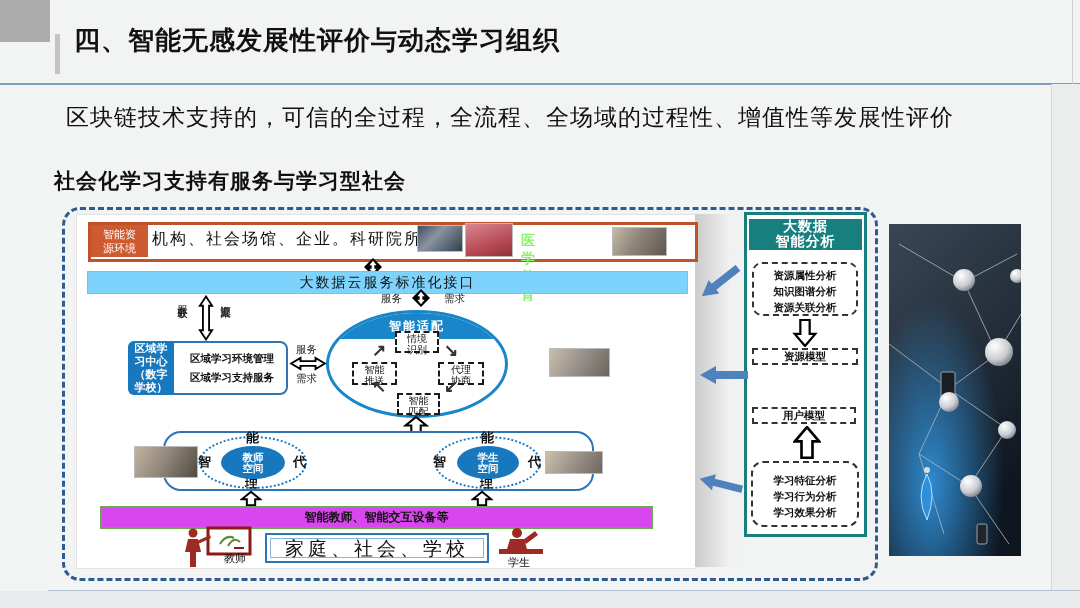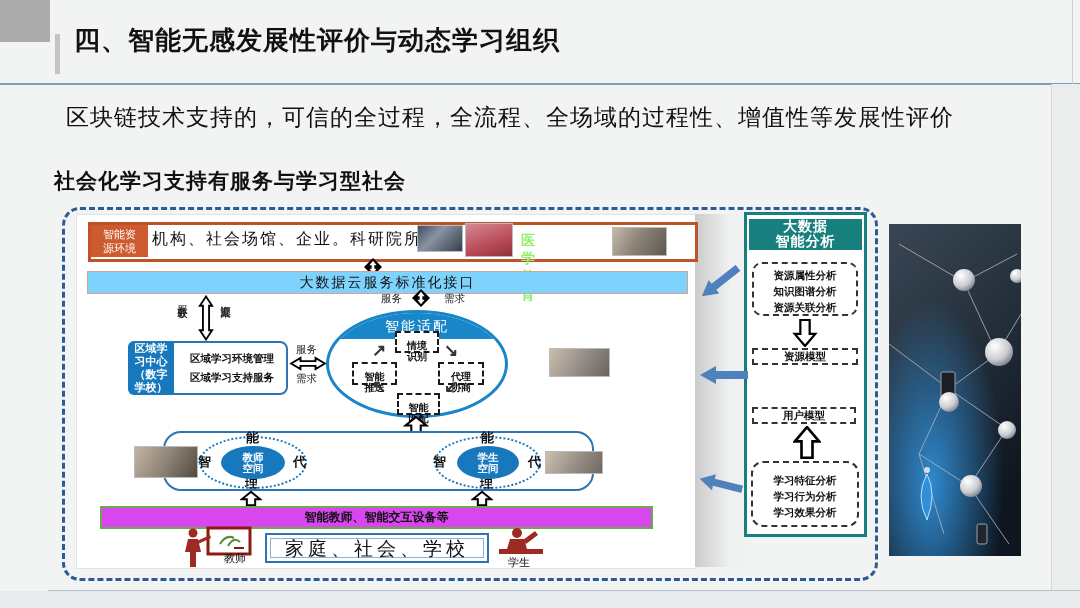--- a/index.html
+++ b/index.html
@@ -43,24 +43,24 @@
   .iface{left:87px;top:271px;width:601px;height:23px;border:1px solid #dfa18f;background:#7dd3fc;
          font-family:"Liberation Serif",serif;font-size:14px;letter-spacing:2px;
          text-align:center;line-height:22px;box-sizing:border-box;}
   
   .lbl10{font-size:10.5px;color:#222;}
   .vtext{writing-mode:vertical-rl;letter-spacing:1px;}
   
   .adapt{left:326px;top:310px;width:182px;height:108px;border:3px solid #1886c8;border-radius:50%;
          background:#fff;overflow:hidden;box-sizing:border-box;}
   .adapt-band{position:absolute;left:0;top:0;width:100%;height:26px;background:#1886c8;
-              border-bottom:2px solid #fff;color:#fff;font-size:14px;font-weight:normal;
+              border-bottom:2px solid #fff;color:#fff;font-size:12px;font-weight:bold;
               text-align:center;line-height:26px;letter-spacing:2px;}
-  .dash-node{border:2px dashed #1a1a1a;background:#fff;font-size:10px;font-weight:bold;
-             line-height:10.5px;text-align:center;box-sizing:border-box;padding-top:8px;}
+  .dash-node{border:2px dashed #1a1a1a;background:#fff;font-size:10px;font-weight:normal;
+             line-height:10.5px;text-align:center;box-sizing:border-box;padding-top:1px;}
   .cyc{font-size:17px;font-weight:bold;color:#333;line-height:17px;}
   
   .rlc{left:128px;top:341px;width:160px;height:54px;border:2px solid #2e74b5;border-radius:8px;
        background:#fff;box-sizing:border-box;}
   .rlc-label{left:128px;top:341px;width:46px;height:54px;background:#1878be;border-radius:6px 0 0 6px;
              color:#fff;font-size:11px;font-weight:bold;line-height:13px;text-align:center;
              padding-top:1px;box-sizing:border-box;}
   .rlc-line{left:176px;width:112px;text-align:center;font-size:10.5px;font-weight:bold;}
   
   .agents-rect{left:163px;top:431px;width:431px;height:60px;border:2.5px solid #2e74b5;

